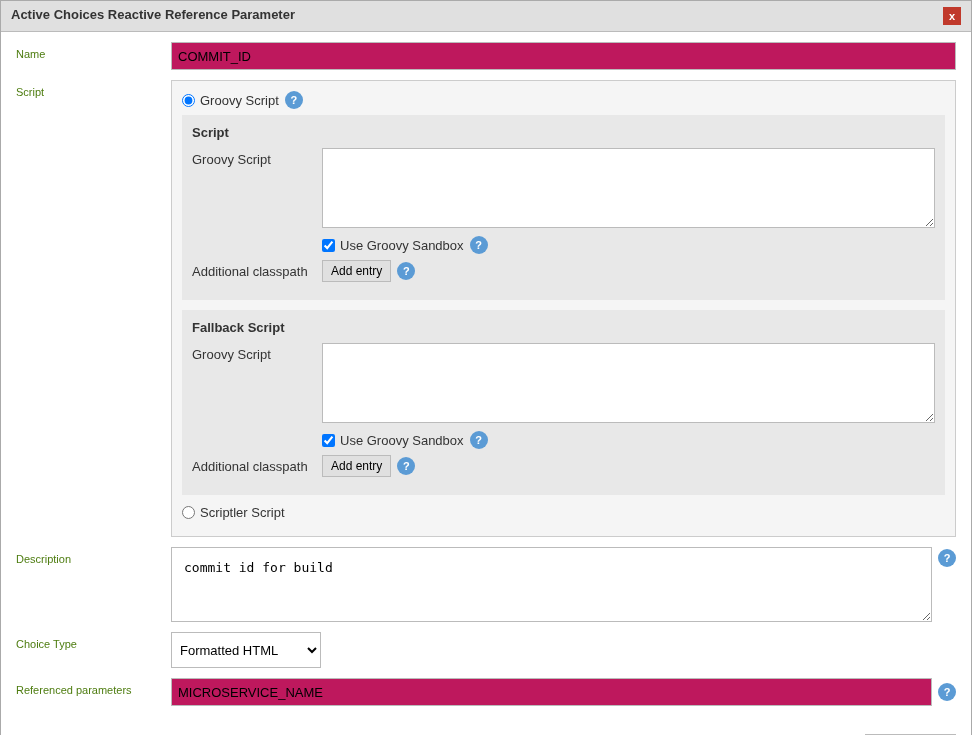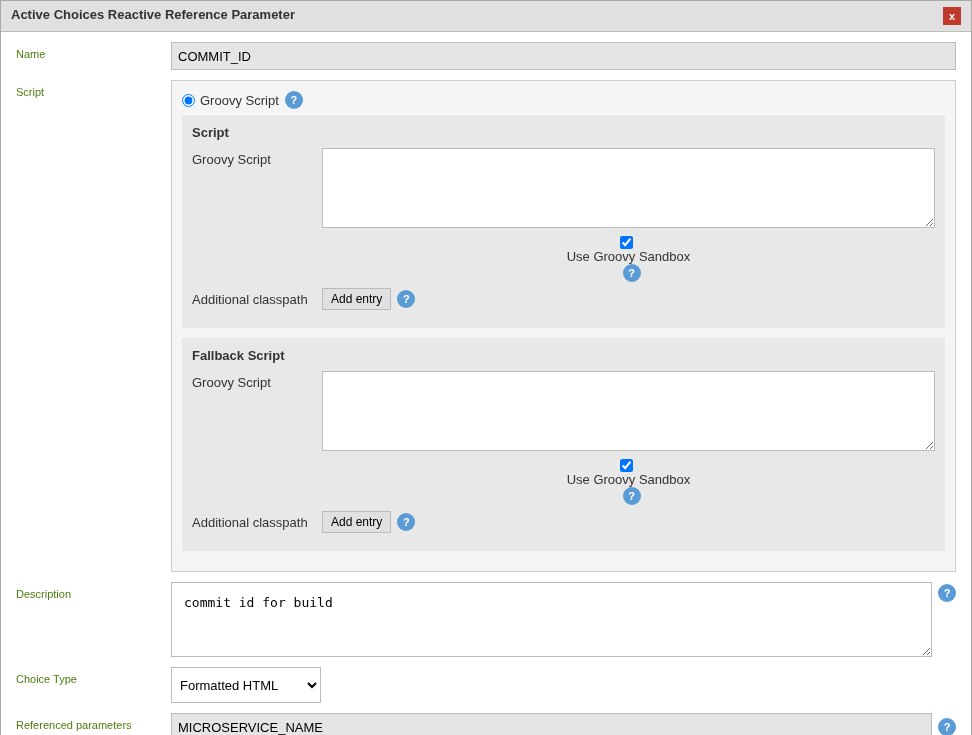--- a/index.html
+++ b/index.html
@@ -59,21 +59,21 @@
     }
     .form-field {
       flex: 1;
     }
     input[type="text"] {
       width: 100%;
       height: 28px;
       border: 1px solid #bbb;
       padding: 4px 6px;
       font-size: 13px;
-      background: #e5e5e5;
+      background: #be185d;
     }
     .script-panel {
       border: 1px solid #ccc;
       background: #f5f5f5;
       padding: 10px;
       width: 100%;
     }
     .script-type-row {
       display: flex;
       align-items: center;
@@ -110,21 +110,20 @@
       font-size: 12px;
       padding: 4px;
       resize: vertical;
       background: #fff;
     }
     .checkbox-row {
       display: flex;
       align-items: center;
       margin-left: 130px;
       margin-bottom: 6px;
-      flex-direction: column;
     }
     .checkbox-row input[type="checkbox"] {
       margin-right: 5px;
     }
     .help-icon {
       width: 18px;
       height: 18px;
       background: #5b9bd5;
       color: white;
       border-radius: 50%;
@@ -262,20 +261,24 @@
 
             <div class="classpath-row">
               <div style="width:130px; min-width:130px;">Additional classpath</div>
               <button class="add-entry-btn">Add entry</button>
               <span class="help-icon" style="margin-left:6px;">
                 <span>?</span>
               </span>
             </div>
           </div>
 
+          <div class="script-type-row">
+            <input type="radio" name="script-type" style="">
+            <span>Scriptler Script</span>
+          </div>
 
         </div>
       </div>
     </div>
 
     <div class="form-row">
       <div class="form-label">Description</div>
       <div class="form-field">
         <div class="row-with-help">
           <textarea class="description-textarea" style="">commit id for build</textarea>

